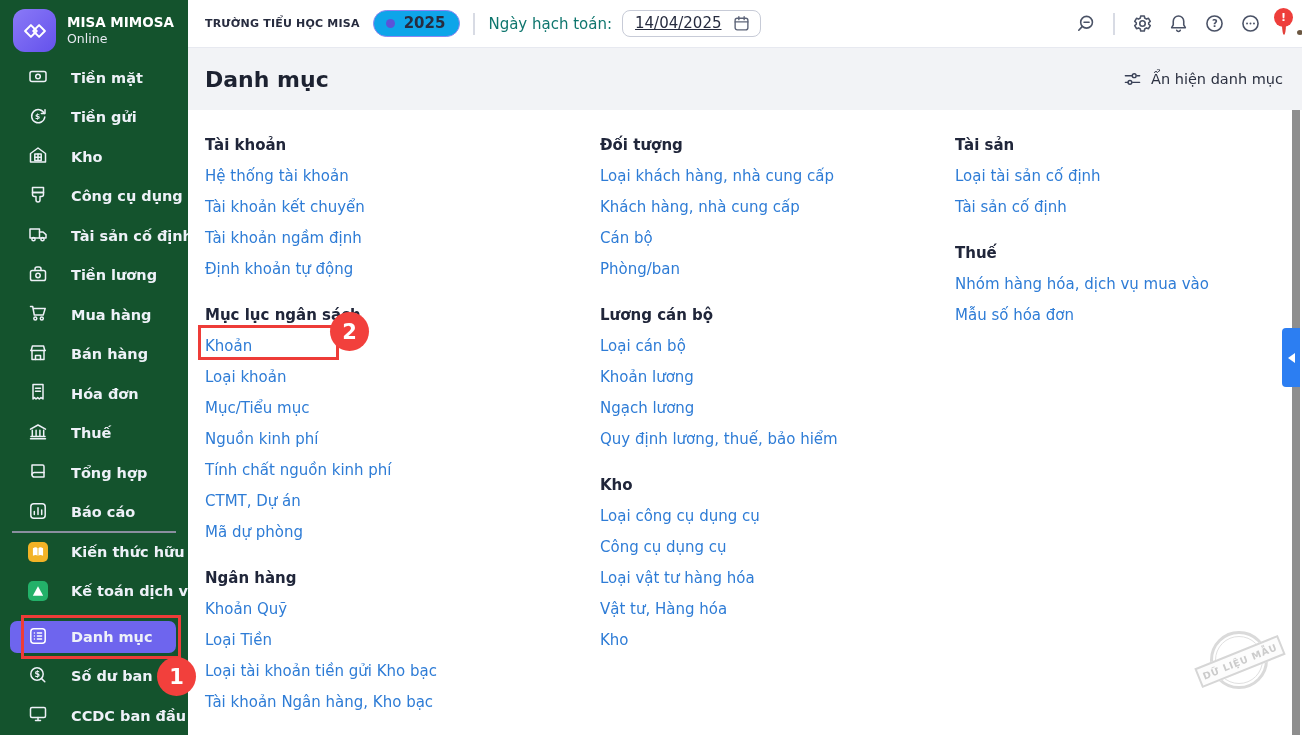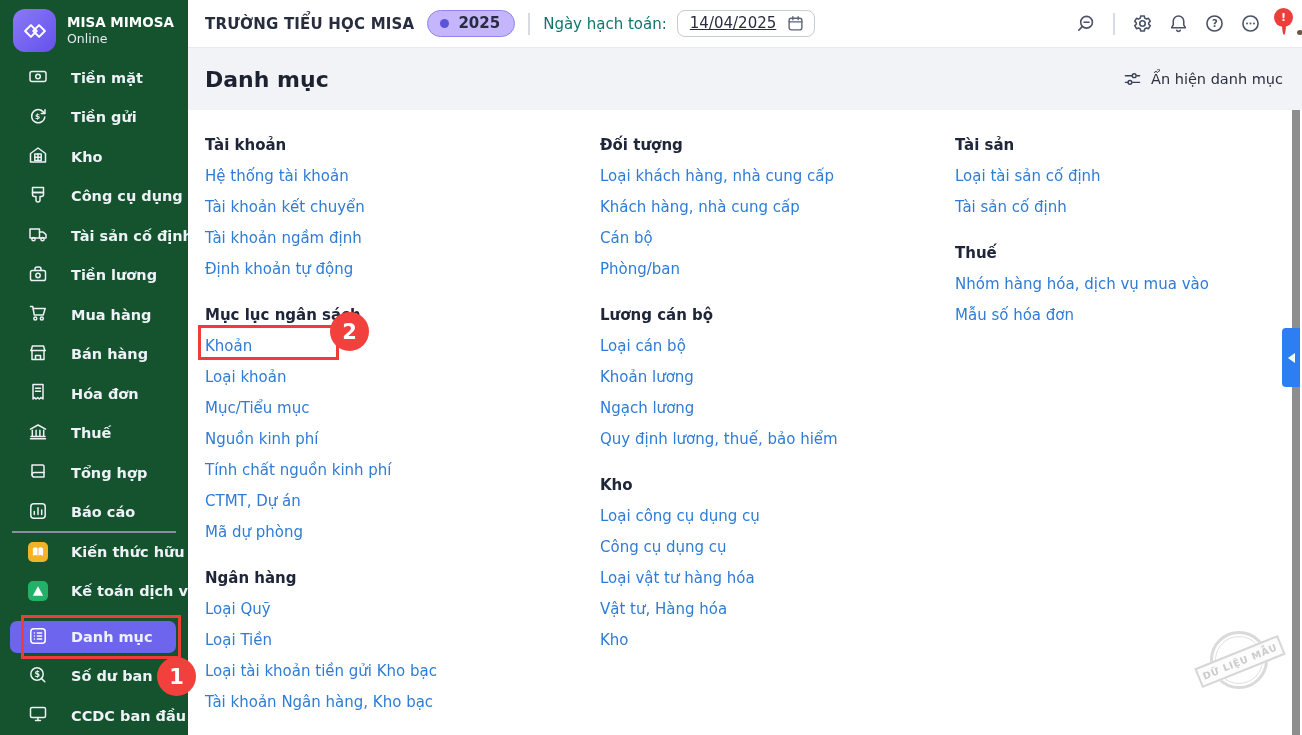--- a/index.html
+++ b/index.html
@@ -18,22 +18,22 @@
   .nav-item { height:39.5px; display:flex; align-items:center; gap:23px; padding-left:28px; font-size:14.5px; font-weight:bold; color:#eef1f8; cursor:pointer; white-space:nowrap; }
   .nav-item svg { width:20px; height:20px; flex:none; }
   .nav-item .icon-badge { width:20px; height:20px; border-radius:5px; display:grid; place-items:center; flex:none; }
   .nav-item .icon-badge svg { width:14px; height:14px; }
   .nav-item.selected { height:32px; margin:10px 12px 3.5px 10px; padding-left:18px; background:#6e65ee; border-radius:7px; }
   .nav-divider { height:2px; background:#8a8f9f; margin:-1px 12px; }
 
   
   .main { flex:1; display:flex; flex-direction:column; min-width:0; }
   .topbar { height:48px; background:#fff; border-bottom:1px solid #e7e9f0; display:flex; align-items:center; padding:0 16px 0 17px; flex:none; }
-  .org-name { font-size:15px; font-weight:bold; color:#272c3f; letter-spacing:.2px; white-space:nowrap; }
-  .year-pill { display:inline-flex; align-items:center; gap:9px; margin-left:13px; padding:3px 14px 4px 12px; border:1.5px solid #8d86f2; border-radius:14px; background:#c4b5fd; font-size:15px; font-weight:bold; color:#272c3f; cursor:pointer; }
+  .org-name { font-size:11px; font-weight:bold; color:#272c3f; letter-spacing:.2px; white-space:nowrap; }
+  .year-pill { display:inline-flex; align-items:center; gap:9px; margin-left:13px; padding:3px 14px 4px 12px; border:1.5px solid #8d86f2; border-radius:14px; background:#0ea5e9; font-size:15px; font-weight:bold; color:#272c3f; cursor:pointer; }
   .year-dot { width:9px; height:9px; border-radius:50%; background:#5b53d8; }
   .tb-divider { width:2px; height:22px; background:#d8dbe4; margin:0 13px; }
   .date-label { font-size:15px; color:#0f766e; white-space:nowrap; }
   .date-box { margin-left:10px; display:flex; align-items:center; gap:11px; border:1.5px solid #c7cbd7; border-radius:8px; padding:3px 10px 4px 12px; font-size:15px; color:#272c3f; cursor:pointer;text-decoration:underline; }
   .tb-spacer { flex:1; }
   .tb-icons { display:flex; align-items:center; gap:15px; }
   .tb-icons .tb-ic { width:21px; height:21px; cursor:pointer; }
   .avatar-wrap { position:relative; margin-left:6px; cursor:pointer; }
   .avatar { width:34px; height:34px; border-radius:50%; border:2.5px solid #e3403a;
             background:radial-gradient(circle at 50% 42%, #fdfbf6 0 34%, #ecdfc6 35% 68%, #cfb28b 69%); position:relative; }
@@ -305,21 +305,21 @@
           <div class="cat-link">Khoản</div>
           <div class="cat-link">Loại khoản</div>
           <div class="cat-link">Mục/Tiểu mục</div>
           <div class="cat-link">Nguồn kinh phí</div>
           <div class="cat-link">Tính chất nguồn kinh phí</div>
           <div class="cat-link">CTMT, Dự án</div>
           <div class="cat-link">Mã dự phòng</div>
         </div>
         <div class="group">
           <div class="group-title">Ngân hàng</div>
-          <div class="cat-link">Loại Quỹ</div>
+          <div class="cat-link">Khoản Quỹ</div>
           <div class="cat-link">Loại Tiền</div>
           <div class="cat-link">Loại tài khoản tiền gửi Kho bạc</div>
           <div class="cat-link">Tài khoản Ngân hàng, Kho bạc</div>
         </div>
       </div>
 
       <div class="col col-2">
         <div class="group">
           <div class="group-title">Đối tượng</div>
           <div class="cat-link">Loại khách hàng, nhà cung cấp</div>

